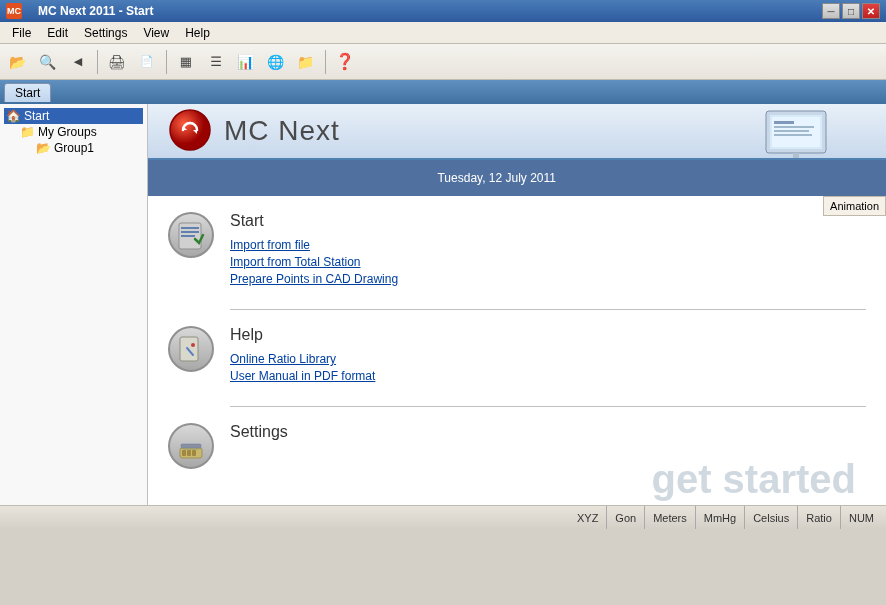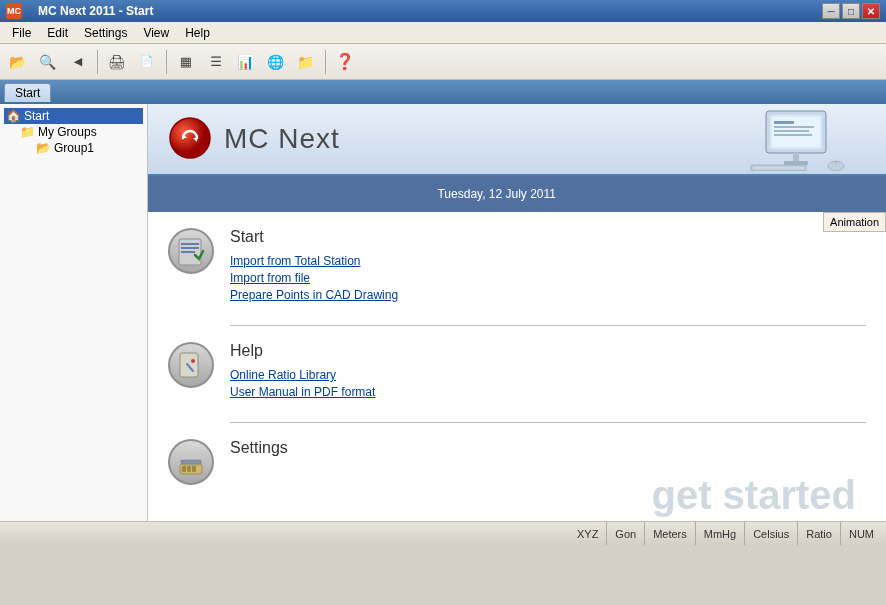--- a/index.html
+++ b/index.html
@@ -113,21 +113,21 @@
       flex: 1;
       display: flex;
       flex-direction: column;
       background: #e8e8e8;
       position: relative;
     }
 
     
     .mc-header {
       background: linear-gradient(to bottom, #e8f0f8, #c8d8ec);
-      height: 72px;
+      height: 56px;
       display: flex;
       align-items: center;
       padding: 0 20px;
       border-bottom: 2px solid #5080b0;
       position: relative;
       overflow: hidden;
     }
 
     
     .date-bar {
@@ -346,22 +346,22 @@
           <svg width="32" height="32" viewBox="0 0 32 32">
             <rect x="4" y="4" width="22" height="26" rx="2" fill="#d0d0d0" stroke="#909090" stroke-width="1"></rect>
             <rect x="6" y="8" width="18" height="2" fill="#6080b0"></rect>
             <rect x="6" y="12" width="18" height="2" fill="#6080b0"></rect>
             <rect x="6" y="16" width="14" height="2" fill="#6080b0"></rect>
             <polyline points="20,20 24,24 28,16" stroke="#308030" stroke-width="2.5" fill="none" stroke-linecap="round"></polyline>
           </svg>
         </div>
         <div class="section-content">
           <div class="section-title">Start</div>
+          <a class="section-link">Import from file</a>
           <a class="section-link">Import from Total Station</a>
-          <a class="section-link">Import from file</a>
           <a class="section-link">Prepare Points in CAD Drawing</a>
         </div>
       </div>
 
       <div class="divider"></div>
 
       <div class="section">
         <div class="section-icon">
           <svg width="32" height="32" viewBox="0 0 32 32">
             <rect x="5" y="4" width="18" height="24" rx="2" fill="#d8d8cc" stroke="#909080" stroke-width="1"></rect>

